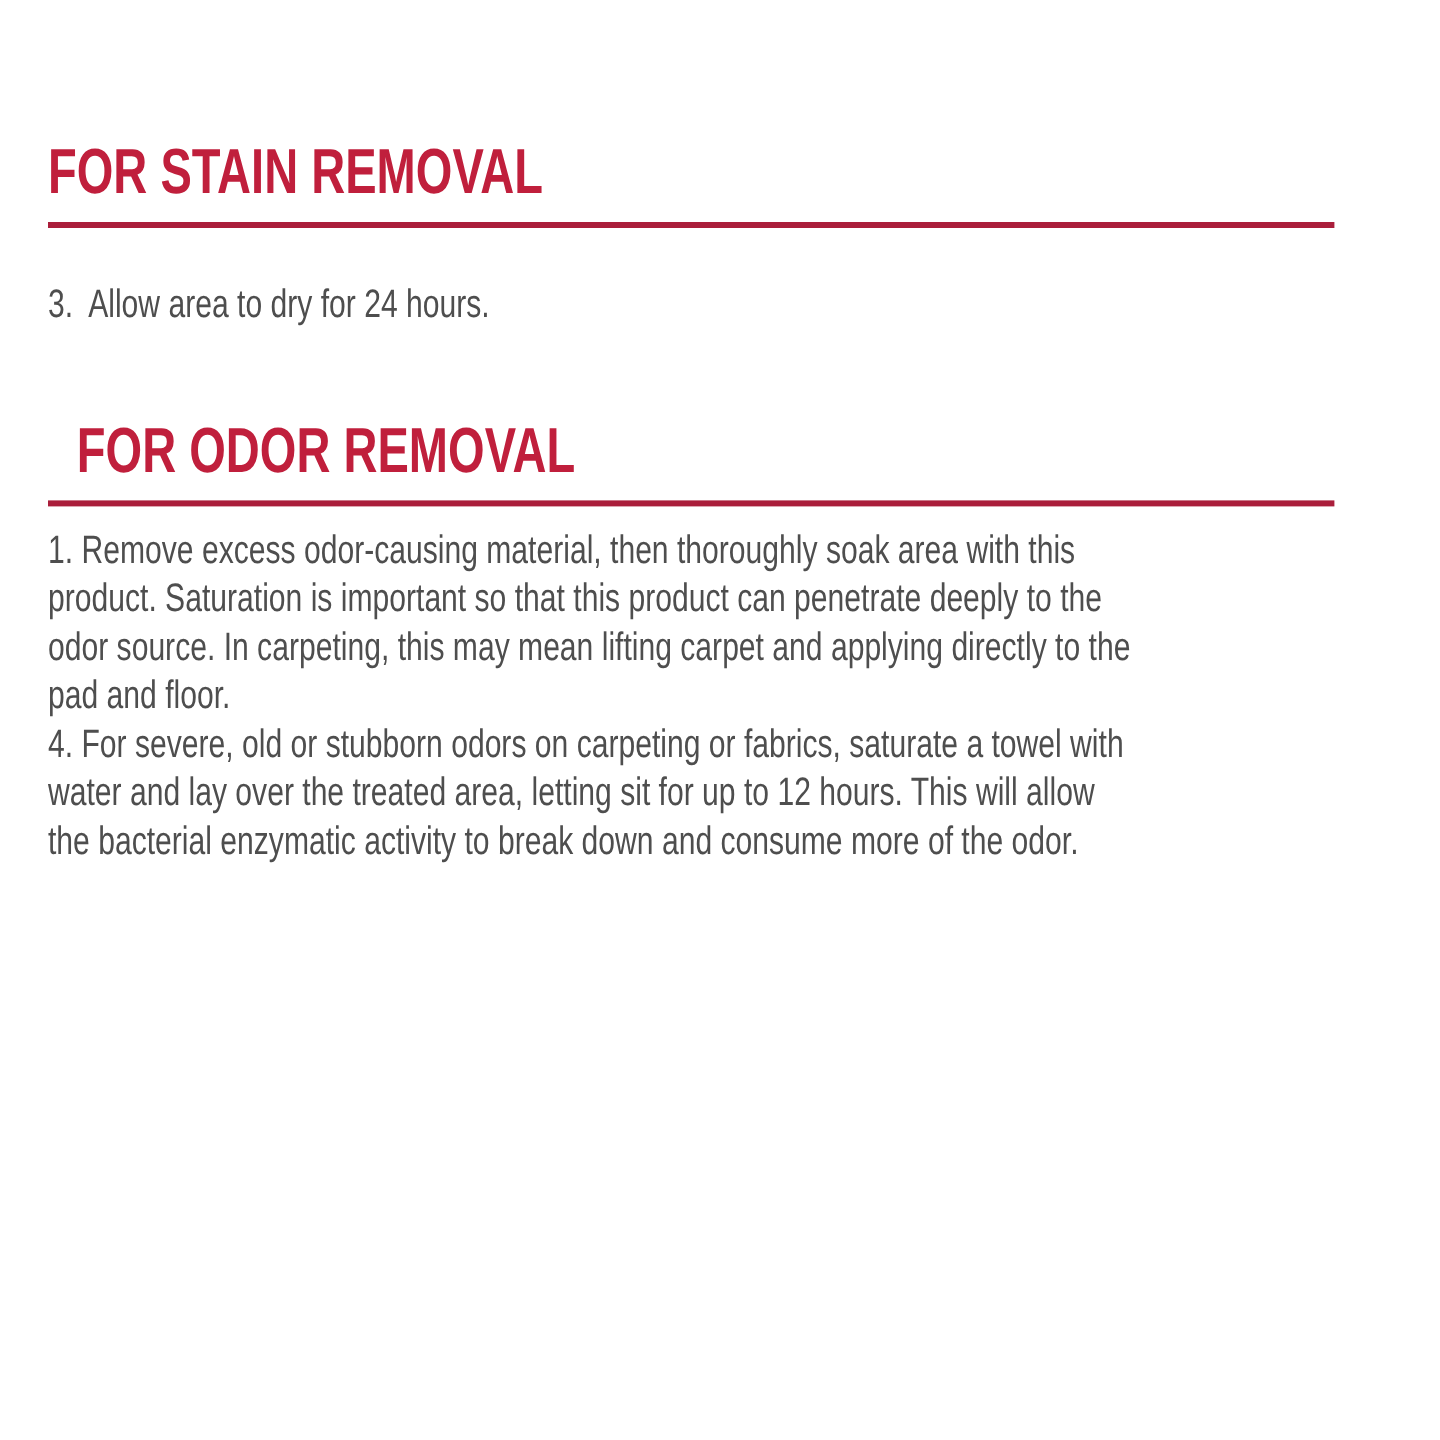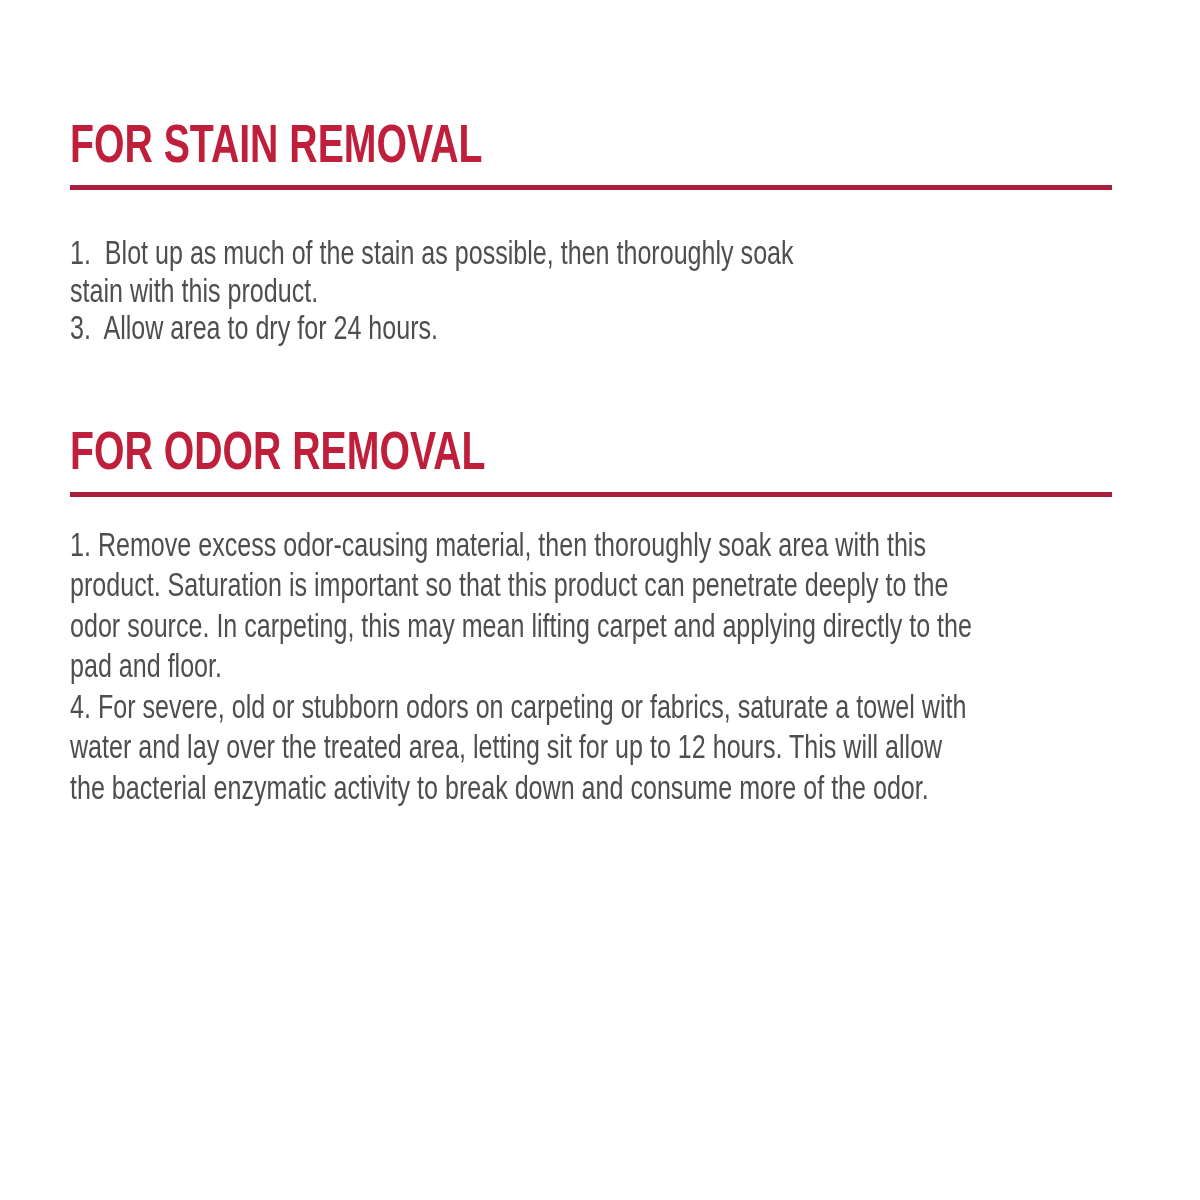--- a/index.html
+++ b/index.html
@@ -7,51 +7,51 @@
     padding: 0;
     background: #ffffff;
   }
   body {
     width: 1200px;
     height: 1200px;
     overflow: hidden;
     font-family: "Liberation Sans", sans-serif;
   }
   .content {
-    padding-left: 70px;
+    padding-left: 40px;
     padding-right: 88px;
   }
   .section-heading {
     margin: 0;
     height: 38px;
     overflow: visible;
     white-space: nowrap;
   }
   .section-heading .heading-text {
     display: inline-block;
     font-weight: bold;
     font-size: 53px;
     line-height: 38px;
     letter-spacing: 0px;
     color: #c01f3c;
     transform: scaleX(0.74);
     transform-origin: 0 50%;
     white-space: pre;
   }
   .heading-1 { margin-top: 125px; }
-  .heading-2 { margin-top: 85px; }
+  .heading-2 { margin-top: 85px; margin-left: 24px; }
   .rule {
     height: 5px;
     width: 100%;
     background: #aa1e3b;
     margin-top: 22px;
   }
   .body-block { }
   .body-1 { margin-top: 44px; }
-  .body-2 { margin-top: 28px; }
+  .body-2 { margin-top: 16px; }
   .line {
     margin: 0;
     font-size: 33px;
     color: #4e4e4e;
     white-space: pre;
     transform: scaleX(0.76);
     transform-origin: 0 50%;
   }
   .body-1 .line { line-height: 37.5px; height: 37.5px; }
   .body-2 .line { line-height: 40.5px; height: 40.5px; }
@@ -59,24 +59,20 @@
 </head>
 <body>
 
 <div class="content">
 
   <div>
     <h2 class="section-heading heading-1"><span class="heading-text">FOR STAIN REMOVAL</span></h2>
     <div class="rule"></div>
 
     <div class="body-block body-1">
-      <div>
-        <p class="line">1.  Blot up as much of the stain as possible, then thoroughly soak</p>
-        <p class="line">stain with this product.</p>
-      </div>
       <div>
         <p class="line">3.  Allow area to dry for 24 hours.</p>
       </div>
     </div>
   </div>
 
   <div>
     <h2 class="section-heading heading-2"><span class="heading-text">FOR ODOR REMOVAL</span></h2>
     <div class="rule"></div>
 

